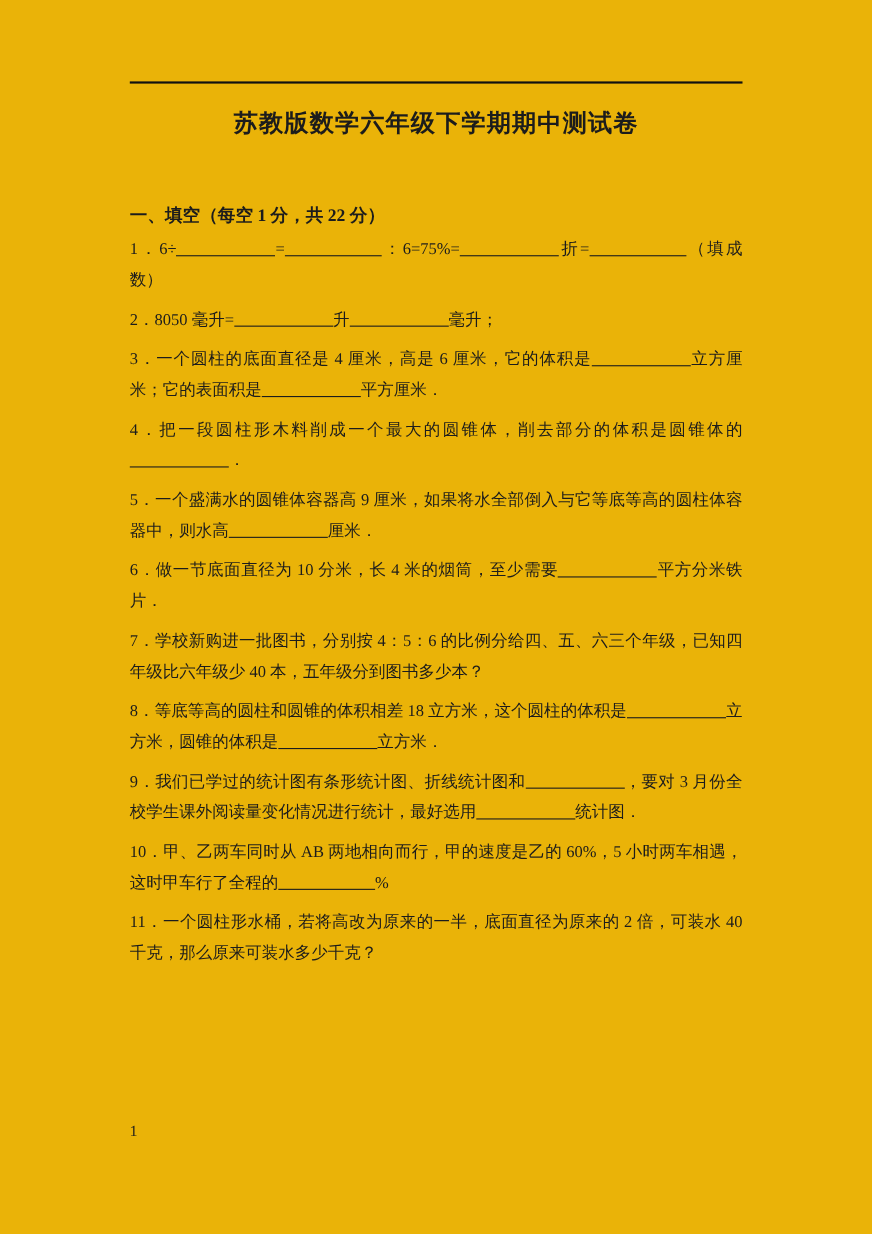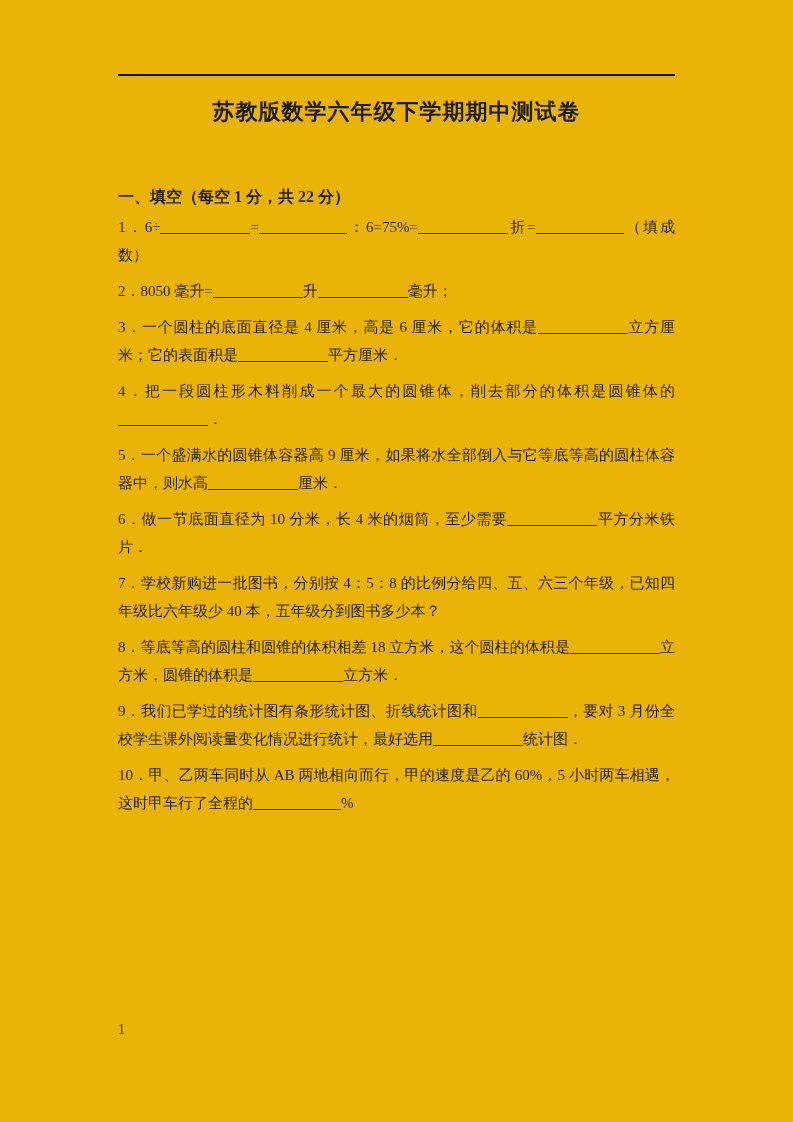--- a/index.html
+++ b/index.html
@@ -73,20 +73,21 @@
     <h1 class="title">苏教版数学六年级下学期期中测试卷</h1>
 
     <h2 class="section-heading">一、填空（每空 1 分，共 22 分）</h2>
 
     <p class="q">1．6÷<span class="blank" style="width: 90px;"></span>=<span class="blank" style="width: 88px;"></span>：6=75%=<span class="blank" style="width: 90px;"></span>折=<span class="blank" style="width: 88px;"></span>（填成数）</p>
     <p class="q">2．8050 毫升=<span class="blank" style="width: 90px;"></span>升<span class="blank" style="width: 90px;"></span>毫升；</p>
     <p class="q">3．一个圆柱的底面直径是 4 厘米，高是 6 厘米，它的体积是<span class="blank" style="width: 90px;"></span>立方厘米；它的表面积是<span class="blank" style="width: 90px;"></span>平方厘米．</p>
     <p class="q">4．把一段圆柱形木料削成一个最大的圆锥体，削去部分的体积是圆锥体的<span class="blank" style="width: 90px;"></span>．</p>
     <p class="q">5．一个盛满水的圆锥体容器高 9 厘米，如果将水全部倒入与它等底等高的圆柱体容器中，则水高<span class="blank" style="width: 90px;"></span>厘米．</p>
     <p class="q">6．做一节底面直径为 10 分米，长 4 米的烟筒，至少需要<span class="blank" style="width: 90px;"></span>平方分米铁片．</p>
-    <p class="q">7．学校新购进一批图书，分别按 4：5：8 的比例分给四、五、六三个年级，已知四年级比六年级少 40 本，五年级分到图书多少本？</p>
+    <p class="q">7．学校新购进一批图书，分别按 4：5：6 的比例分给四、五、六三个年级，已知四年级比六年级少 40 本，五年级分到图书多少本？</p>
     <p class="q">8．等底等高的圆柱和圆锥的体积相差 18 立方米，这个圆柱的体积是<span class="blank" style="width: 90px;"></span>立方米，圆锥的体积是<span class="blank" style="width: 90px;"></span>立方米．</p>
     <p class="q">9．我们已学过的统计图有条形统计图、折线统计图和<span class="blank" style="width: 90px;"></span>，要对 3 月份全校学生课外阅读量变化情况进行统计，最好选用<span class="blank" style="width: 90px;"></span>统计图．</p>
     <p class="q">10．甲、乙两车同时从 AB 两地相向而行，甲的速度是乙的 60%，5 小时两车相遇，这时甲车行了全程的<span class="blank" style="width: 88px;"></span>%</p>
+    <p class="q">11．一个圆柱形水桶，若将高改为原来的一半，底面直径为原来的 2 倍，可装水 40 千克，那么原来可装水多少千克？</p>
   </div>
 
   <div class="page-number">1</div>
 </div>
 
 </body></html>

